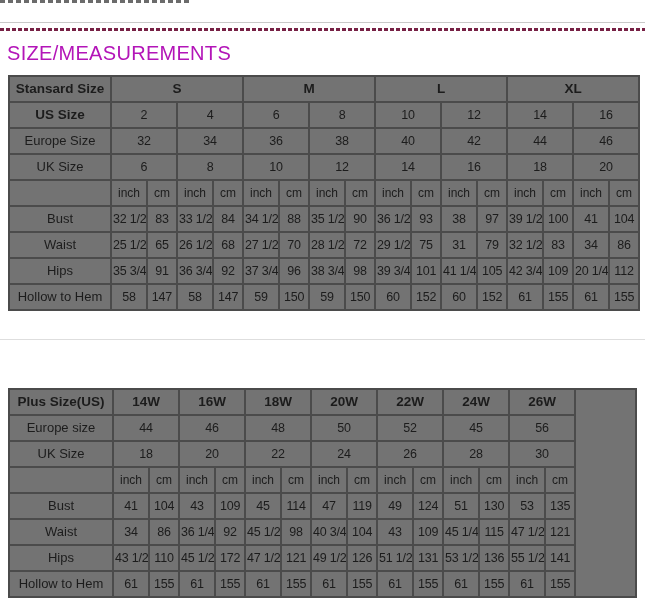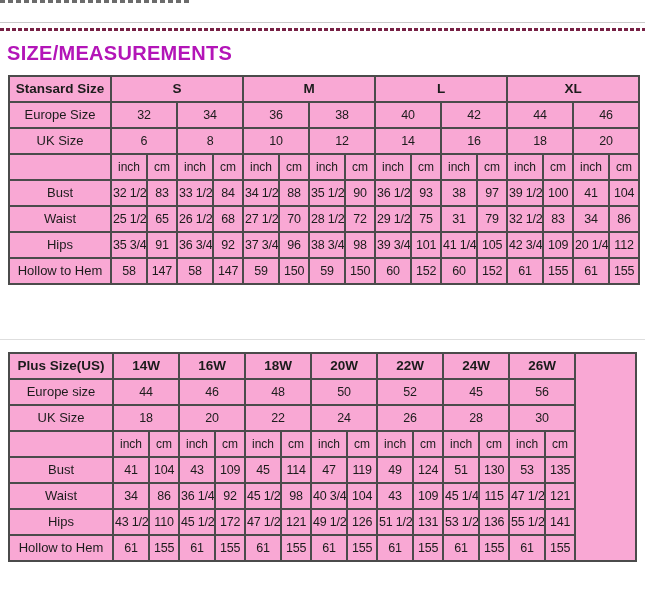--- a/index.html
+++ b/index.html
@@ -20,30 +20,30 @@
   }
   .thin-line{
     position:absolute;top:22px;left:0;width:645px;height:1px;background:#c9c9c9;
   }
   .magenta-dashes{
     position:absolute;top:28px;left:0;width:645px;height:3px;
     background:repeating-linear-gradient(90deg,var(--dash-color) 0 4px,transparent 4px 6px);
   }
   .page-title{
     position:absolute;top:42px;left:7px;margin:0;
-    font-size:20px;font-weight:bold;color:var(--title-color);
+    font-size:20px;font-weight:normal;color:var(--title-color);
     letter-spacing:.3px;
   }
   .tbl-wrap{position:absolute;left:8px;}
   #standard-table{top:75px;}
   #plus-table{top:352px;}
   .gap-line{
     position:absolute;top:339px;left:0;width:645px;height:1px;background:#dedede;
   }
-  table{border-collapse:collapse;table-layout:fixed;background:#f9a8d4;}
+  table{border-collapse:collapse;table-layout:fixed;background:#737373;}
   td{
     border:2px solid var(--border-color);
     text-align:center;vertical-align:middle;
     font-size:13px;color:#1c1c1c;
     height:24px;line-height:24px;
     padding:0 1px;white-space:nowrap;overflow:hidden;
   }
   td.b{font-weight:bold;font-size:13.5px;}
   td.u{font-size:12px;}
   td.v{font-size:12.5px;letter-spacing:-0.2px;}
@@ -78,20 +78,31 @@
         <col style="width: 36px;">
         <col style="width: 30px;">
       </colgroup>
       <tbody>
         <tr>
           <td class="b">Stansard Size</td>
           <td colspan="4" class="b">S</td>
           <td colspan="4" class="b">M</td>
           <td colspan="4" class="b">L</td>
           <td colspan="4" class="b">XL</td>
+        </tr>
+        <tr>
+          <td class="b">US Size</td>
+          <td colspan="2" class="v">2</td>
+          <td colspan="2" class="v">4</td>
+          <td colspan="2" class="v">6</td>
+          <td colspan="2" class="v">8</td>
+          <td colspan="2" class="v">10</td>
+          <td colspan="2" class="v">12</td>
+          <td colspan="2" class="v">14</td>
+          <td colspan="2" class="v">16</td>
         </tr>
         <tr>
           <td>Europe Size</td>
           <td colspan="2" class="v">32</td>
           <td colspan="2" class="v">34</td>
           <td colspan="2" class="v">36</td>
           <td colspan="2" class="v">38</td>
           <td colspan="2" class="v">40</td>
           <td colspan="2" class="v">42</td>
           <td colspan="2" class="v">44</td>
@@ -203,21 +214,21 @@
           <td class="v">61</td>
           <td class="v">155</td>
         </tr>
       </tbody>
     </table>
   </div>
 
 <div class="gap-line"></div>
 
 <div id="plus-table" class="tbl-wrap">
-    <table style="width: 627px;">
+    <table style="width: 627px; margin-top: 36px;">
       <colgroup>
         <col style="width: 104px;">
         <col style="width: 36px;">
         <col style="width: 30px;">
         <col style="width: 36px;">
         <col style="width: 30px;">
         <col style="width: 36px;">
         <col style="width: 30px;">
         <col style="width: 36px;">
         <col style="width: 30px;">

